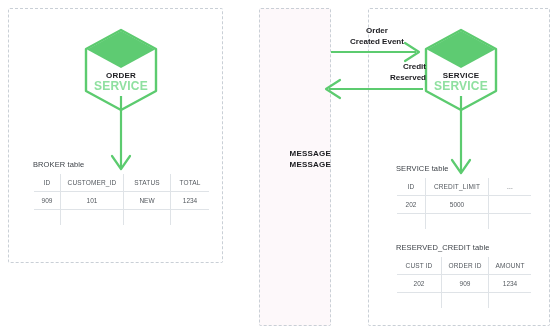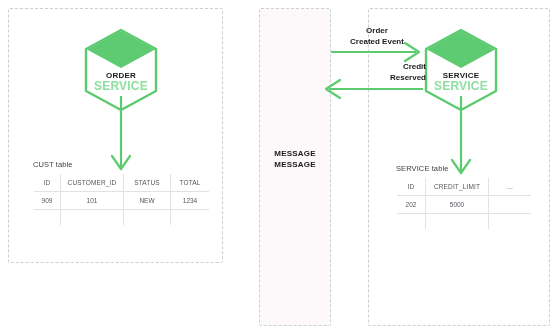--- a/index.html
+++ b/index.html
@@ -93,21 +93,21 @@
     line-height: 1.35;
     white-space: pre-line;
   }
   #label-order-created { left: 331px; top: 26px; width: 92px; }
   #label-credit-reserved { left: 334px; top: 62px; width: 92px; text-align: right; }
 
   
   #broker-label {
     position: absolute;
     left: 259px; top: 148px; width: 72px;
-    text-align: center;
+    text-align: right;
     font-size: 8px;
     font-weight: bold;
     color: #1b1b1f;
     line-height: 1.4;
     letter-spacing: 0.2px;
   }
 
   
   .table-block { position: absolute; }
   .table-caption {
@@ -208,21 +208,21 @@
 Created Event</div>
   <div class="flow-label" id="label-credit-reserved">Credit
 Reserved</div>
 
   <div id="broker-label">
     <span>MESSAGE</span><br>
     <span>MESSAGE</span>
   </div>
 
   <div class="table-block" id="tbl-order">
-    <div class="table-caption">CUST table</div>
+    <div class="table-caption">BROKER table</div>
     <table class="db" style="width:172px;">
       <tbody>
           <tr>
         <th style="width:26px;">ID</th>
         <th style="width:62px;">CUSTOMER_ID</th>
         <th style="width:46px;">STATUS</th>
         <th style="width:38px;">TOTAL</th>
       </tr>
       <tr>
         <td>909</td>
@@ -256,14 +256,36 @@
       </tr>
       <tr class="spacer">
         <td></td>
         <td></td>
         <td></td>
       </tr>
     </tbody>
       </table>
   </div>
 
+  <div class="table-block" id="tbl-reserved">
+    <div class="table-caption">RESERVED_CREDIT table</div>
+    <table class="db" style="width:132px;">
+      <tbody>
+          <tr>
+        <th style="width:44px;">CUST ID</th>
+        <th style="width:46px;">ORDER ID</th>
+        <th style="width:42px;">AMOUNT</th>
+      </tr>
+      <tr>
+        <td>202</td>
+        <td>909</td>
+        <td>1234</td>
+      </tr>
+      <tr class="spacer">
+        <td></td>
+        <td></td>
+        <td></td>
+      </tr>
+    </tbody>
+      </table>
+  </div>
 
 </div>
 
 </body></html>

